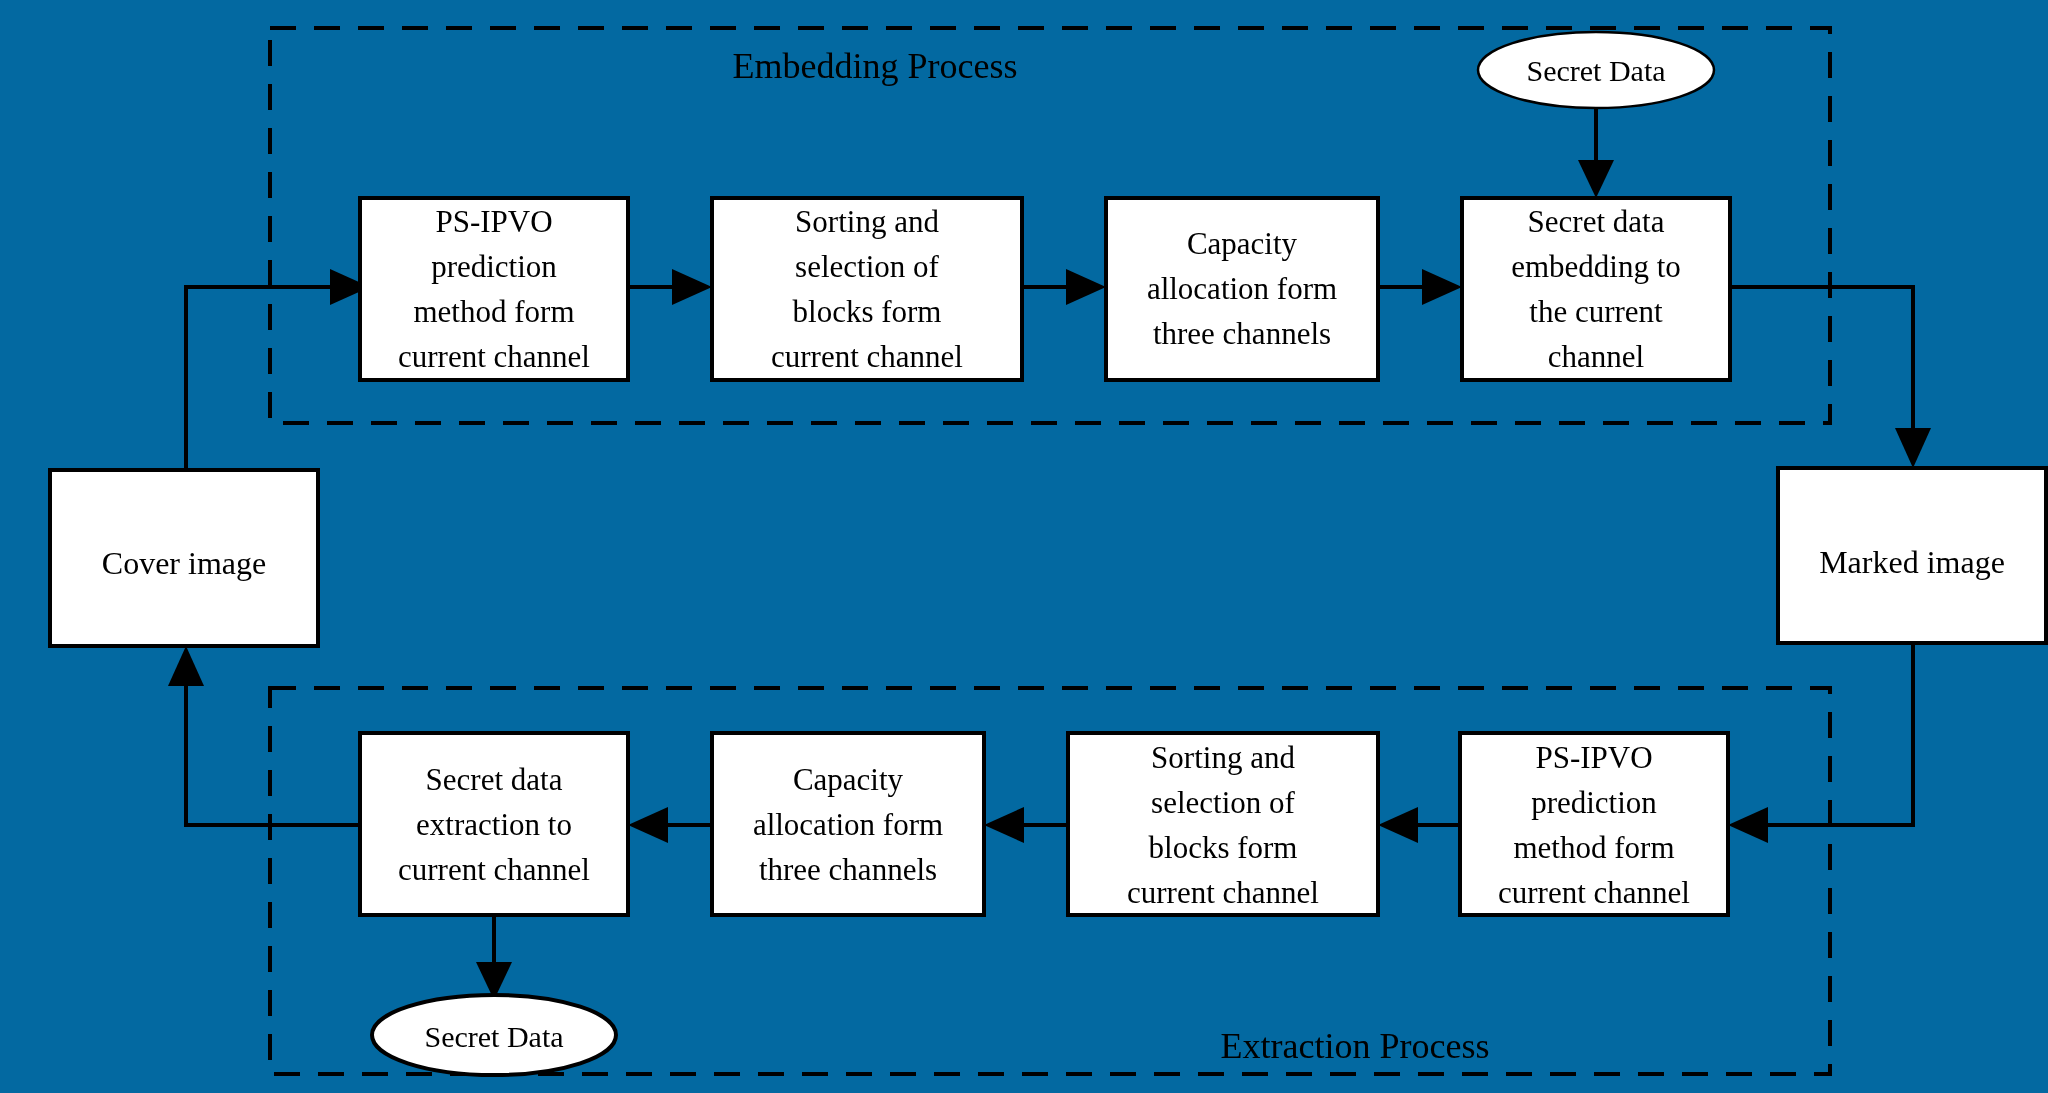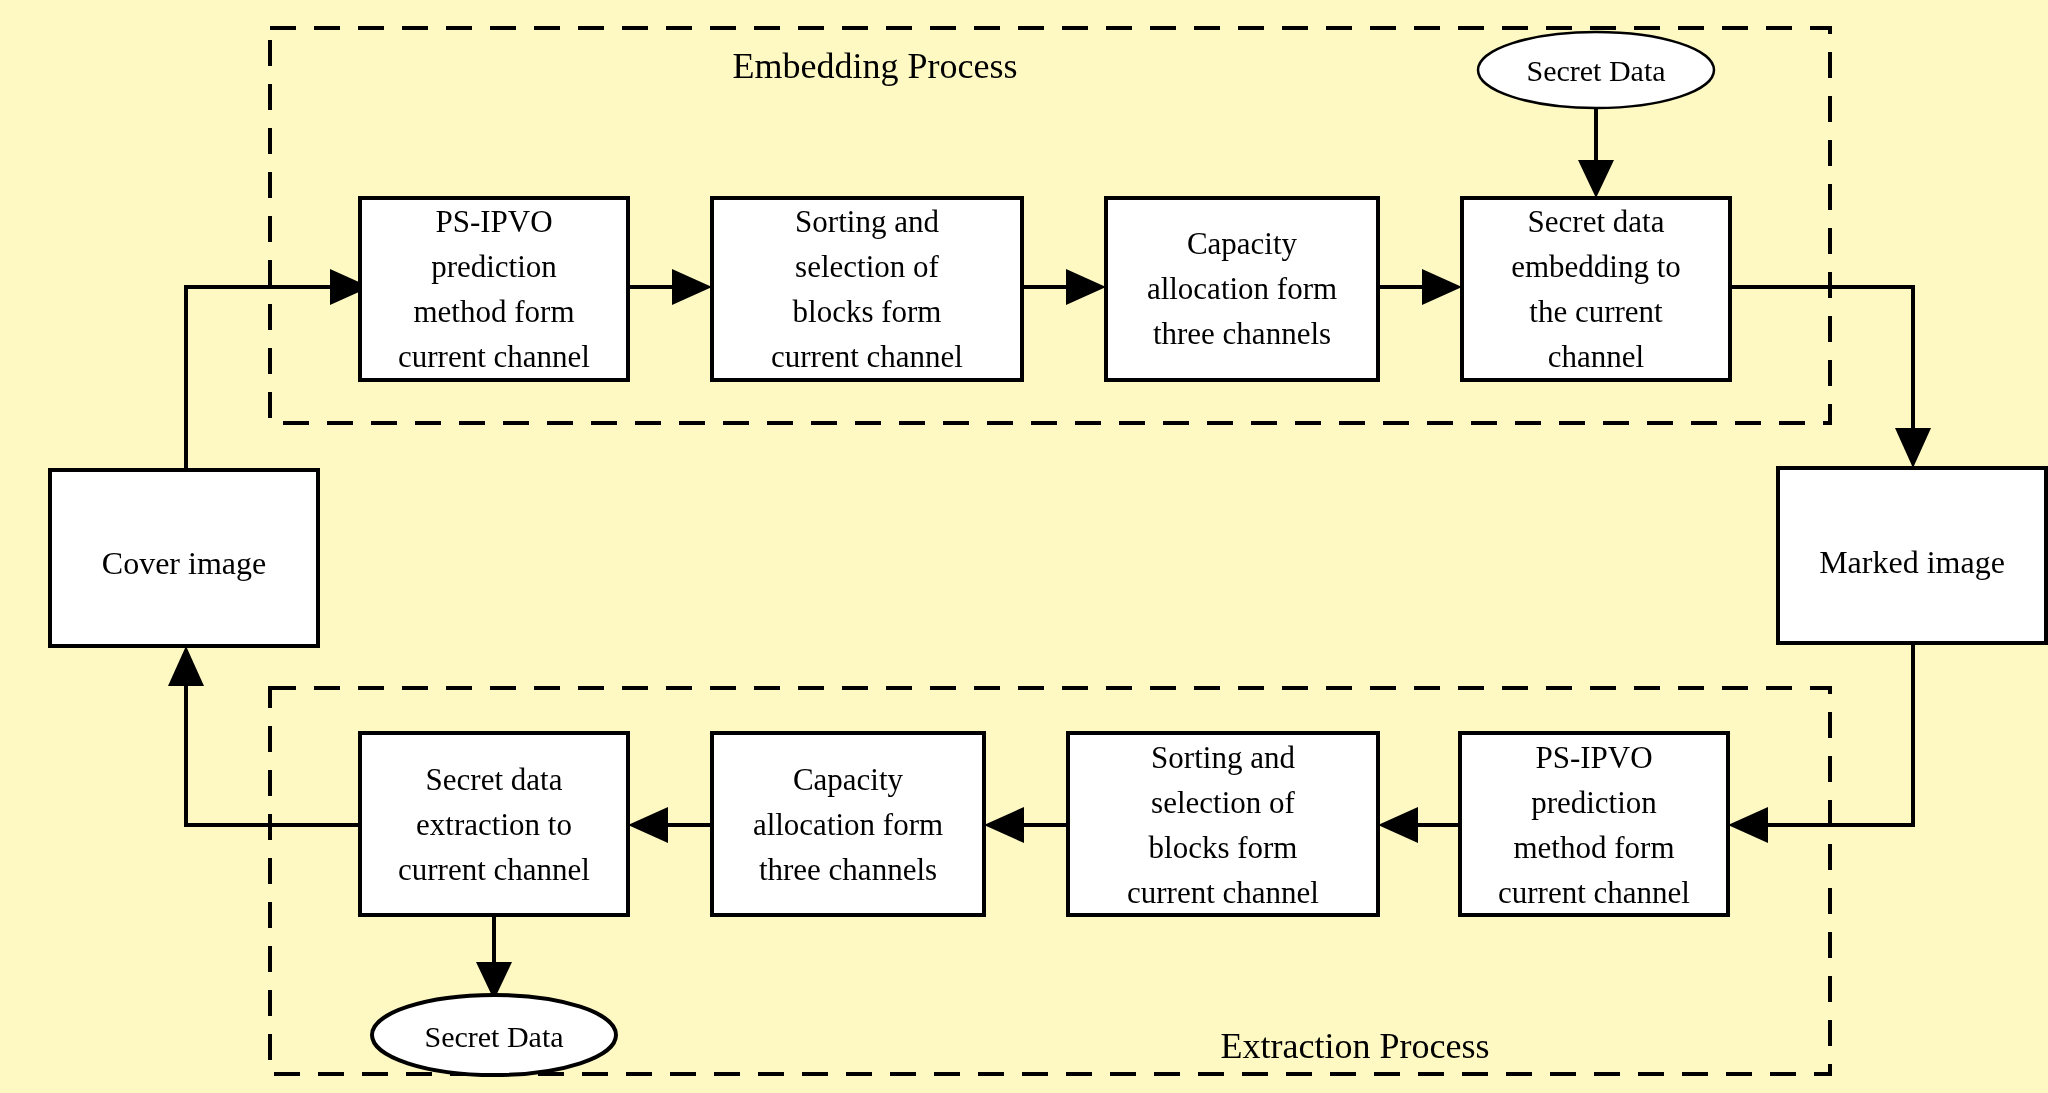--- a/index.html
+++ b/index.html
@@ -10,21 +10,21 @@
   body {
     width: 2048px;
     height: 1093px;
     font-family: "Liberation Serif", "DejaVu Serif", serif;
     overflow: hidden;
   }
   #diagram-root {
     position: relative;
     width: 2048px;
     height: 1093px;
-    background: #fef9c3;
+    background: #0369a1;
   }
   svg#flow {
     display: block;
     width: 2048px;
     height: 1093px;
   }
   .box-rect {
     fill: #ffffff;
     stroke: #000000;
     stroke-width: 4;

